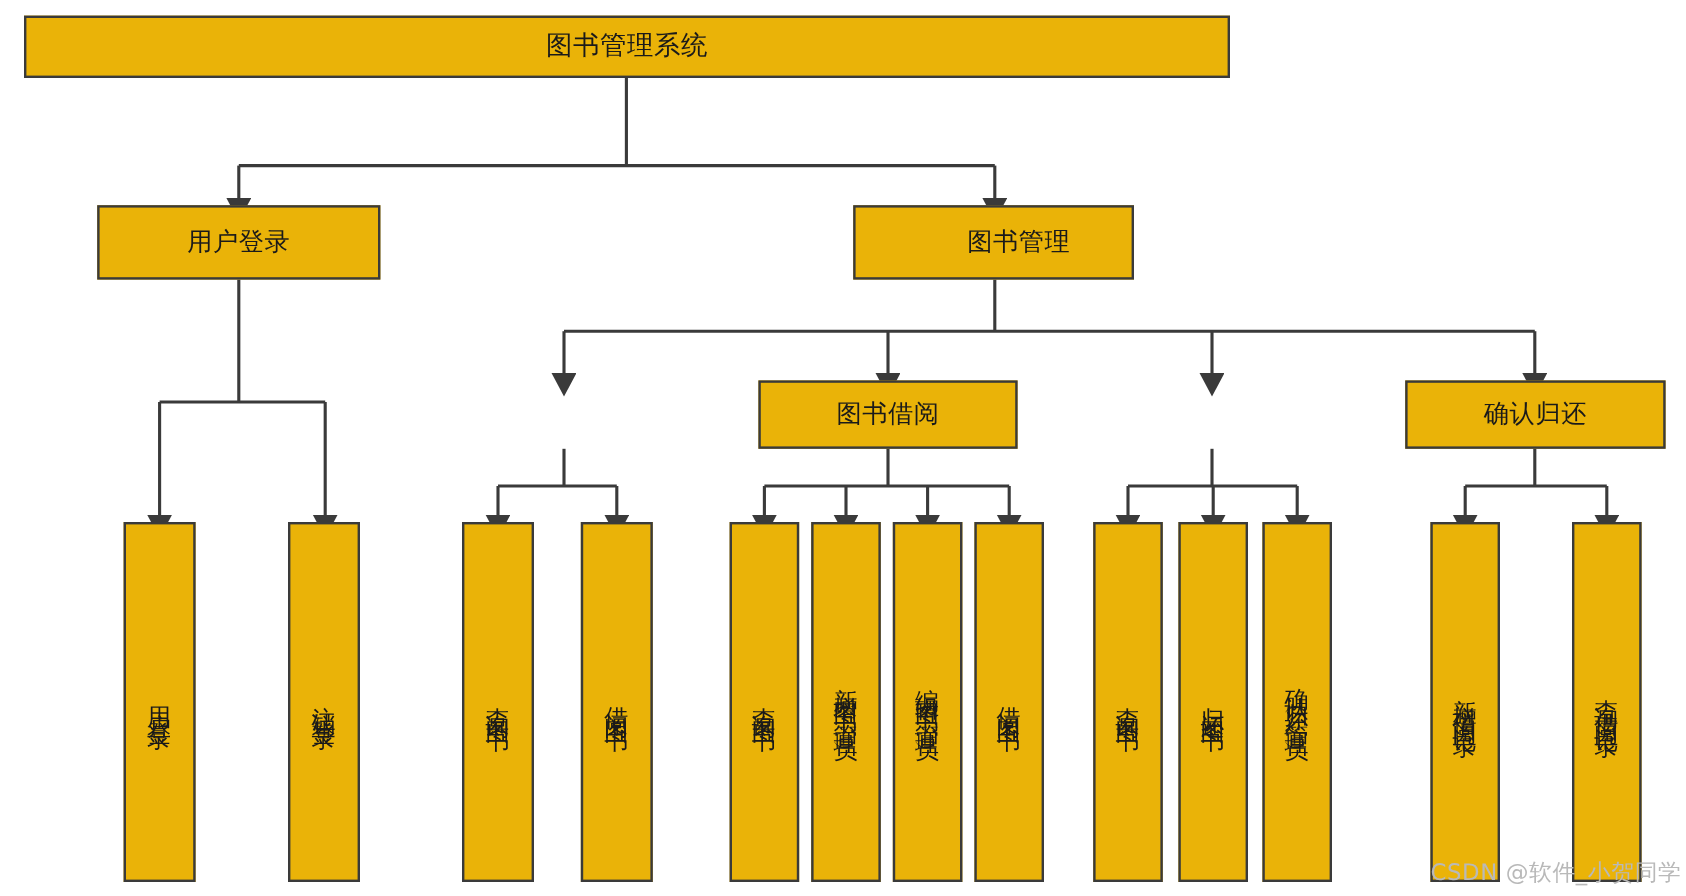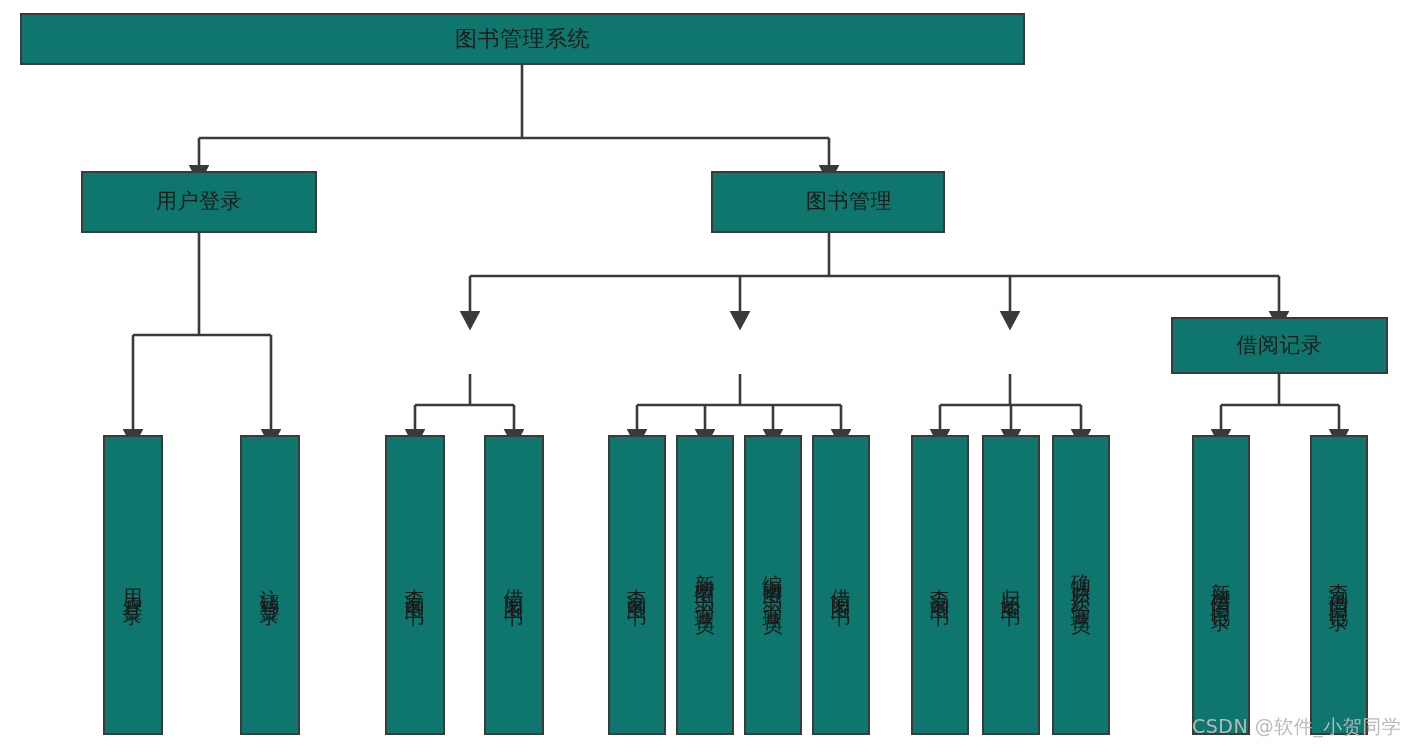--- a/index.html
+++ b/index.html
@@ -22,21 +22,21 @@
     position: absolute;
     left: 0;
     top: 0;
     width: 1405px;
     height: 747px;
   }
   .node-box {
     position: absolute;
     box-sizing: border-box;
     border: 2px solid #3a3a3a;
-    background: #0f766e;
+    background: #eab308;
     display: flex;
     align-items: center;
     justify-content: center;
     overflow: hidden;
   }
   .node-label-h {
     font-size: 21px;
     color: #1a1a1a;
     line-height: 1.1;
     white-space: nowrap;
@@ -123,22 +123,25 @@
     <span class="node-label-h">图书管理系统</span>
   </div>
 
   <div class="node-box" style="left:81px; top:171px; width:236px; height:62px;">
     <span class="node-label-h">用户登录</span>
   </div>
   <div class="node-box" style="left:711px; top:171px; width:234px; height:62px;padding-left:42px;">
     <span class="node-label-h">图书管理</span>
   </div>
 
+  <div class="node-box" style="left:632px; top:317px; width:216px; height:57px;">
+    <span class="node-label-h">图书借阅</span>
+  </div>
   <div class="node-box" style="left:1171px; top:317px; width:217px; height:57px;">
-    <span class="node-label-h">借阅记录</span>
+    <span class="node-label-h">确认归还</span>
   </div>
 
   <div class="node-box" style="left:103px; top:435px; width:60px; height:300px;">
     <span class="node-label-v">用户登录</span>
   </div>
   <div class="node-box" style="left:240px; top:435px; width:60px; height:300px;">
     <span class="node-label-v">注销登录</span>
   </div>
 
   <div class="node-box" style="left:385px; top:435px; width:60px; height:300px;">

